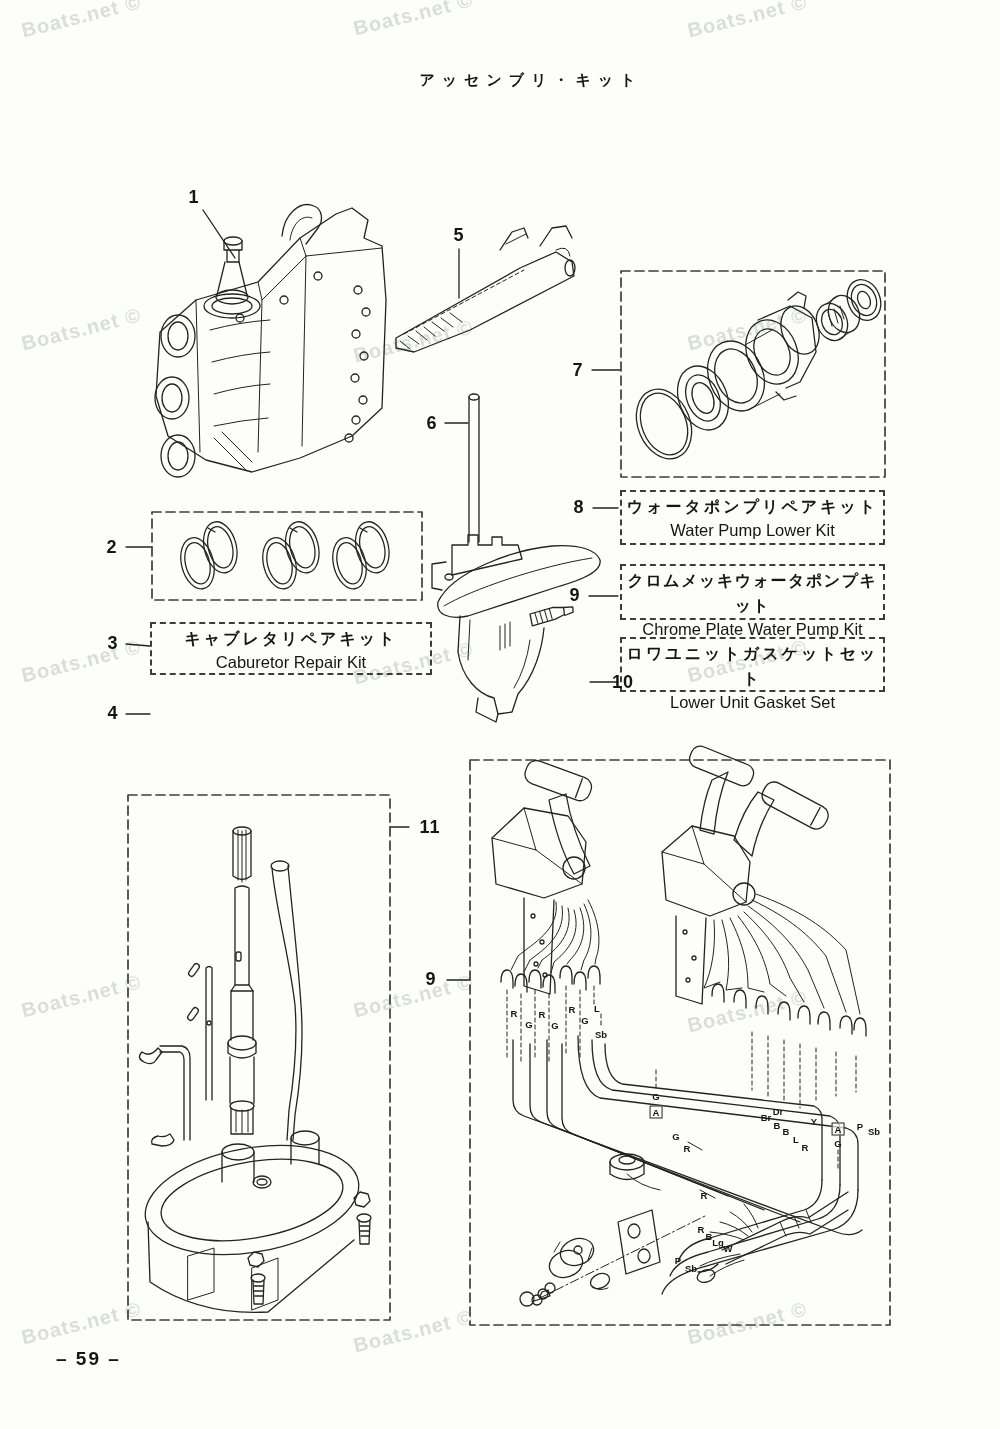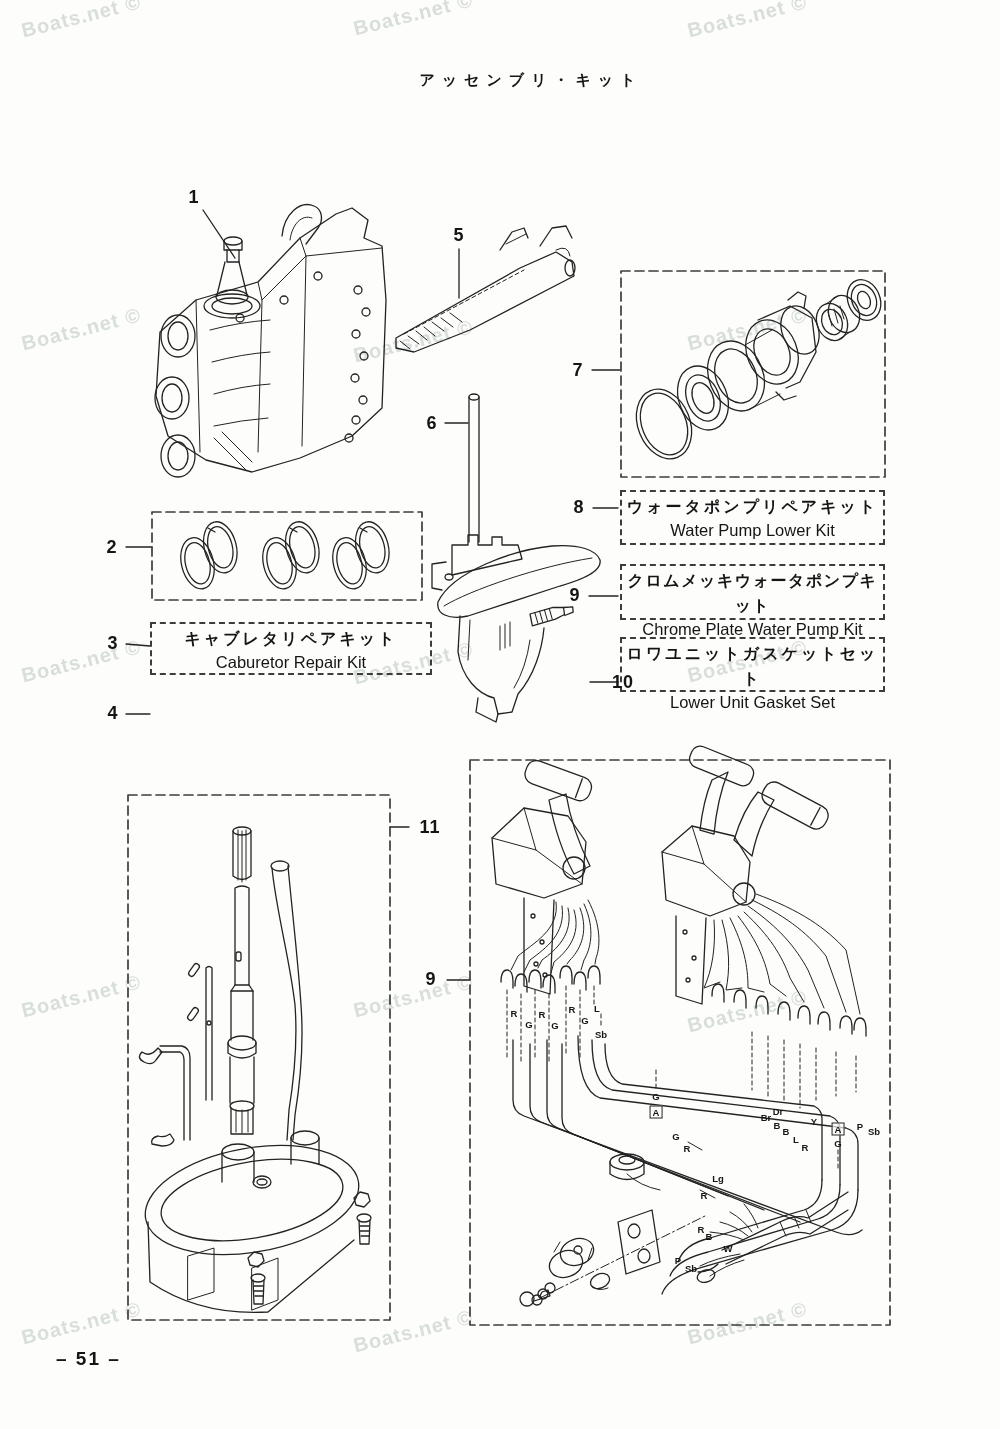--- a/index.html
+++ b/index.html
@@ -416,20 +416,20 @@
       <span class="pl wl" style="left: 796px; top: 1139px;">L</span>
       <span class="pl wl" style="left: 805px; top: 1147px;">R</span>
       <span class="pl wl" style="left: 814px; top: 1121px;">Y</span>
       <span class="pl wl boxed" style="left: 838px; top: 1129px;">A</span>
       <span class="pl wl" style="left: 838px; top: 1143px;">G</span>
       <span class="pl wl" style="left: 860px; top: 1126px;">P</span>
       <span class="pl wl" style="left: 874px; top: 1131px;">Sb</span>
       <span class="pl wl" style="left: 704px; top: 1195px;">R</span>
       <span class="pl wl" style="left: 701px; top: 1229px;">R</span>
       <span class="pl wl" style="left: 709px; top: 1236px;">B</span>
-      <span class="pl wl" style="left: 718px; top: 1178px;">Lg</span>
+      <span class="pl wl" style="left: 718px; top: 1242px;">Lg</span>
       <span class="pl wl" style="left: 728px; top: 1248px;">W</span>
       <span class="pl wl" style="left: 678px; top: 1260px;">P</span>
       <span class="pl wl" style="left: 691px; top: 1268px;">Sb</span>
     </div>
 
-  <div class="pagenum">– 51 –</div>
+  <div class="pagenum">– 59 –</div>
 </div>
 
 </body></html>

